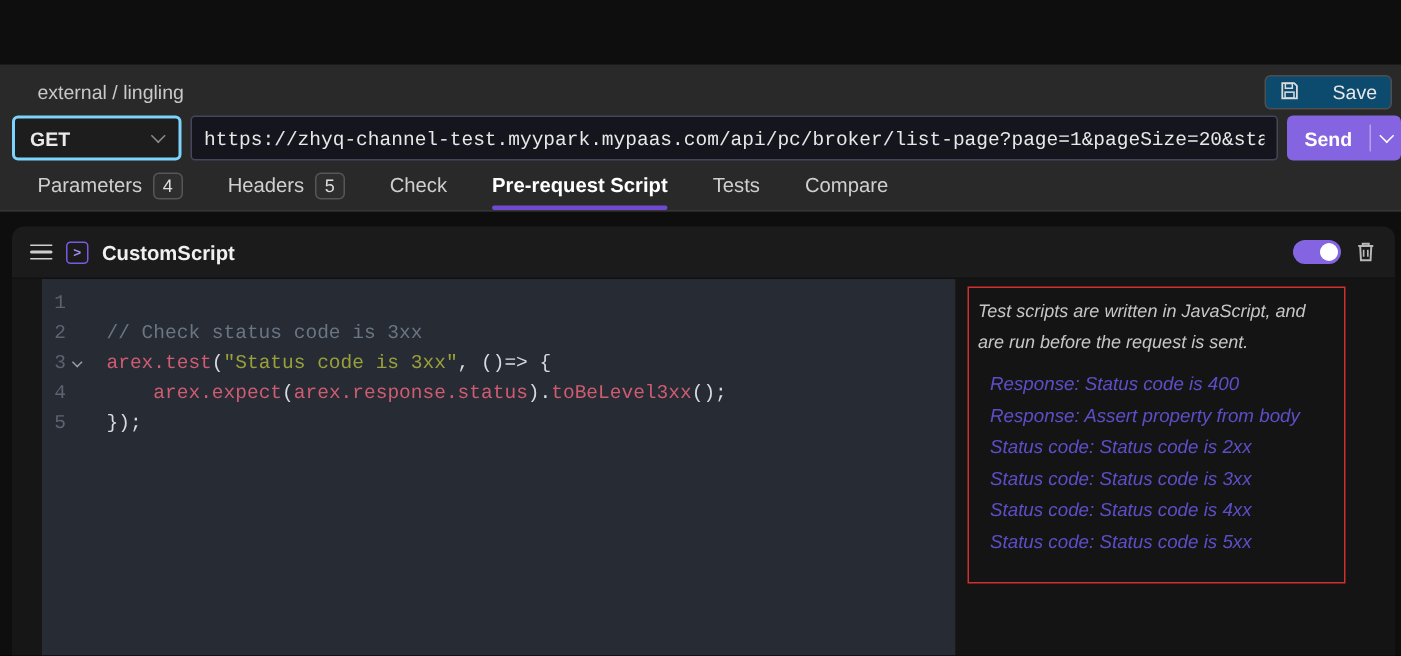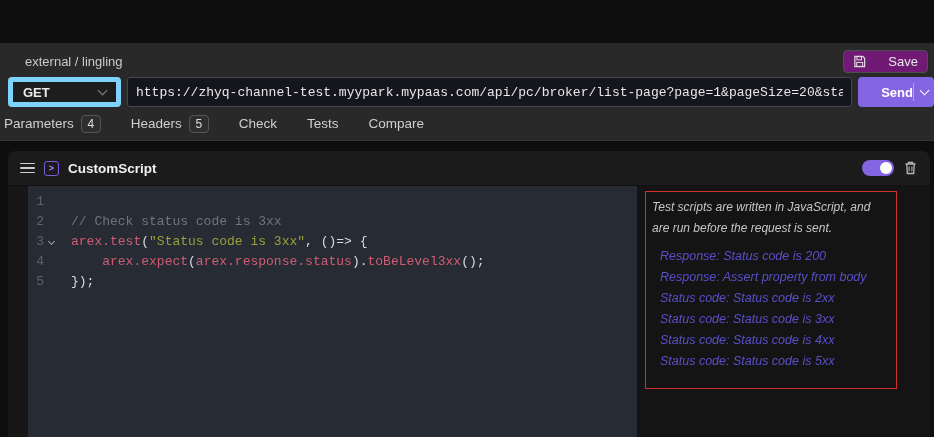--- a/index.html
+++ b/index.html
@@ -6,50 +6,50 @@
   html,body { background:#000; }
   .app {
     position:relative; width:934px; height:437px; overflow:hidden;
     background:#0e0e0e; font-family:"Liberation Sans", sans-serif; color:#ddd;
   }
   
   .top-section { background:#292929; height:98px; border-bottom:1px solid #353535; }
   .topbar { display:flex; align-items:center; height:30px; padding:6px 6px 0 25px;margin-top:43px; }
   .breadcrumb { font-size:13px; color:#c9c9c9; cursor:pointer; }
   .save-btn {
-    margin-left:auto; display:flex; align-items:center; gap:22px;
-    background:#701a75; border:1px solid #4e4e4e; border-radius:4px;
+    margin-left:auto; display:flex; align-items:flex-start; gap:22px;
+    background:#0c4a6e; border:1px solid #4e4e4e; border-radius:4px;
     color:#e8e8e8; font-size:13px; padding:3px 9px; cursor:pointer;
     font-family:"Liberation Sans", sans-serif;
   }
   .request-row { display:flex; align-items:center; height:30px; margin-top:4px; padding:0 0 0 8px; gap:6px; }
   .method-select {
-    width:113px; height:30px; background:#1d1d1d; border:5px solid #7dd3fc; border-radius:4px;
+    width:113px; height:30px; background:#1d1d1d; border:2px solid #7dd3fc; border-radius:4px;
     display:flex; align-items:center; padding:0 10px; cursor:pointer;
   }
   .method-select .method { font-weight:bold; font-size:13px; color:#eaeaea; }
   .method-select .chev { margin-left:auto; color:#8a8a8a; }
   .chev {
     display:inline-block; width:7px; height:7px;
     border-right:1.6px solid currentColor; border-bottom:1.6px solid currentColor;
     transform:rotate(45deg); margin-top:-3px;
   }
   .url-input {
     flex:1; height:30px; background:#15151d; border:1px solid #45455c; border-radius:3px;
     color:#e8e8e8; font-family:"Liberation Mono", monospace; font-size:13px; padding:0 8px; outline:none;
   }
   .send-btn {
     width:76px; height:30px; flex:0 0 76px; background:var(--accent,#8464e0); border-radius:4px;
     display:flex; align-items:center; color:#fff; cursor:pointer; overflow:hidden;
   }
-  .send-btn .send-label { flex:1; text-align:right; font-size:13px; font-weight:bold; }
+  .send-btn .send-label { flex:1; text-align:center; font-size:13px; font-weight:bold; }
   .send-btn .split { width:1px; height:18px; background:rgba(255,255,255,.4); }
   .send-btn .chev-box { width:20px; display:flex; justify-content:center; color:#fff; }
   
-  .tabs { display:flex; align-items:stretch; height:33px; padding-left:4px; gap:30px; }
+  .tabs { display:flex; align-items:stretch; height:33px; padding-left:25px; gap:30px; }
   .tab { display:flex; align-items:center; gap:7px; font-size:13.5px; color:#cfcfcf; cursor:pointer; position:relative; }
   .tab.active { color:#fff; font-weight:bold; }
   .tab.active::after {
     content:""; position:absolute; left:0; right:0; bottom:0; height:3px;
     background:var(--tab_underline,#6f4ad0); border-radius:2px;
   }
   .badge {
     min-width:20px; height:18px; padding:0 5px; background:#2e2e2e; border:1px solid #565656;
     border-radius:4px; font-size:12px; color:#ddd; display:flex; align-items:center; justify-content:center;
     font-weight:normal;
@@ -137,20 +137,23 @@
         <div class="tab">
           <span>Parameters</span>
           <span class="badge">4</span>
         </div>
         <div class="tab">
           <span>Headers</span>
           <span class="badge">5</span>
         </div>
         <div class="tab">
           <span>Check</span>
+        </div>
+        <div class="tab active">
+          <span>Pre-request Script</span>
         </div>
         <div class="tab">
           <span>Tests</span>
         </div>
         <div class="tab">
           <span>Compare</span>
         </div>
       </div>
   </div>
 
@@ -181,21 +184,21 @@
           <div class="code-line"><span class="gutter">1</span><span class="fold"></span><span class="code-text"></span></div>
           <div class="code-line"><span class="gutter">2</span><span class="fold"></span><span class="code-text"><span class="tk-c">// Check status code is 3xx</span></span></div>
           <div class="code-line"><span class="gutter">3</span><span class="fold"><span class="fold-arrow"></span></span><span class="code-text"><span class="tk-fn">arex.test</span><span class="tk-p">(</span><span class="tk-str">"Status code is 3xx"</span><span class="tk-p">, ()=&gt; {</span></span></div>
           <div class="code-line"><span class="gutter">4</span><span class="fold"></span><span class="code-text"><span class="tk-p">    </span><span class="tk-fn">arex.expect</span><span class="tk-p">(</span><span class="tk-fn">arex.response.status</span><span class="tk-p">).</span><span class="tk-fn">toBeLevel3xx</span><span class="tk-p">();</span></span></div>
           <div class="code-line"><span class="gutter">5</span><span class="fold"></span><span class="code-text"><span class="tk-p">});</span></span></div>
         </div>
       <div class="help-panel">
         <div class="red-box">
           <div class="intro">Test scripts are written in JavaScript, and are run before the request is sent.</div>
           <div class="snippets" id="snippets">
-              <div class="snippet-link">Response: Status code is 200</div>
+              <div class="snippet-link">Response: Status code is 400</div>
               <div class="snippet-link">Response: Assert property from body</div>
               <div class="snippet-link">Status code: Status code is 2xx</div>
               <div class="snippet-link">Status code: Status code is 3xx</div>
               <div class="snippet-link">Status code: Status code is 4xx</div>
               <div class="snippet-link">Status code: Status code is 5xx</div>
             </div>
         </div>
       </div>
     </div>
   </div>

